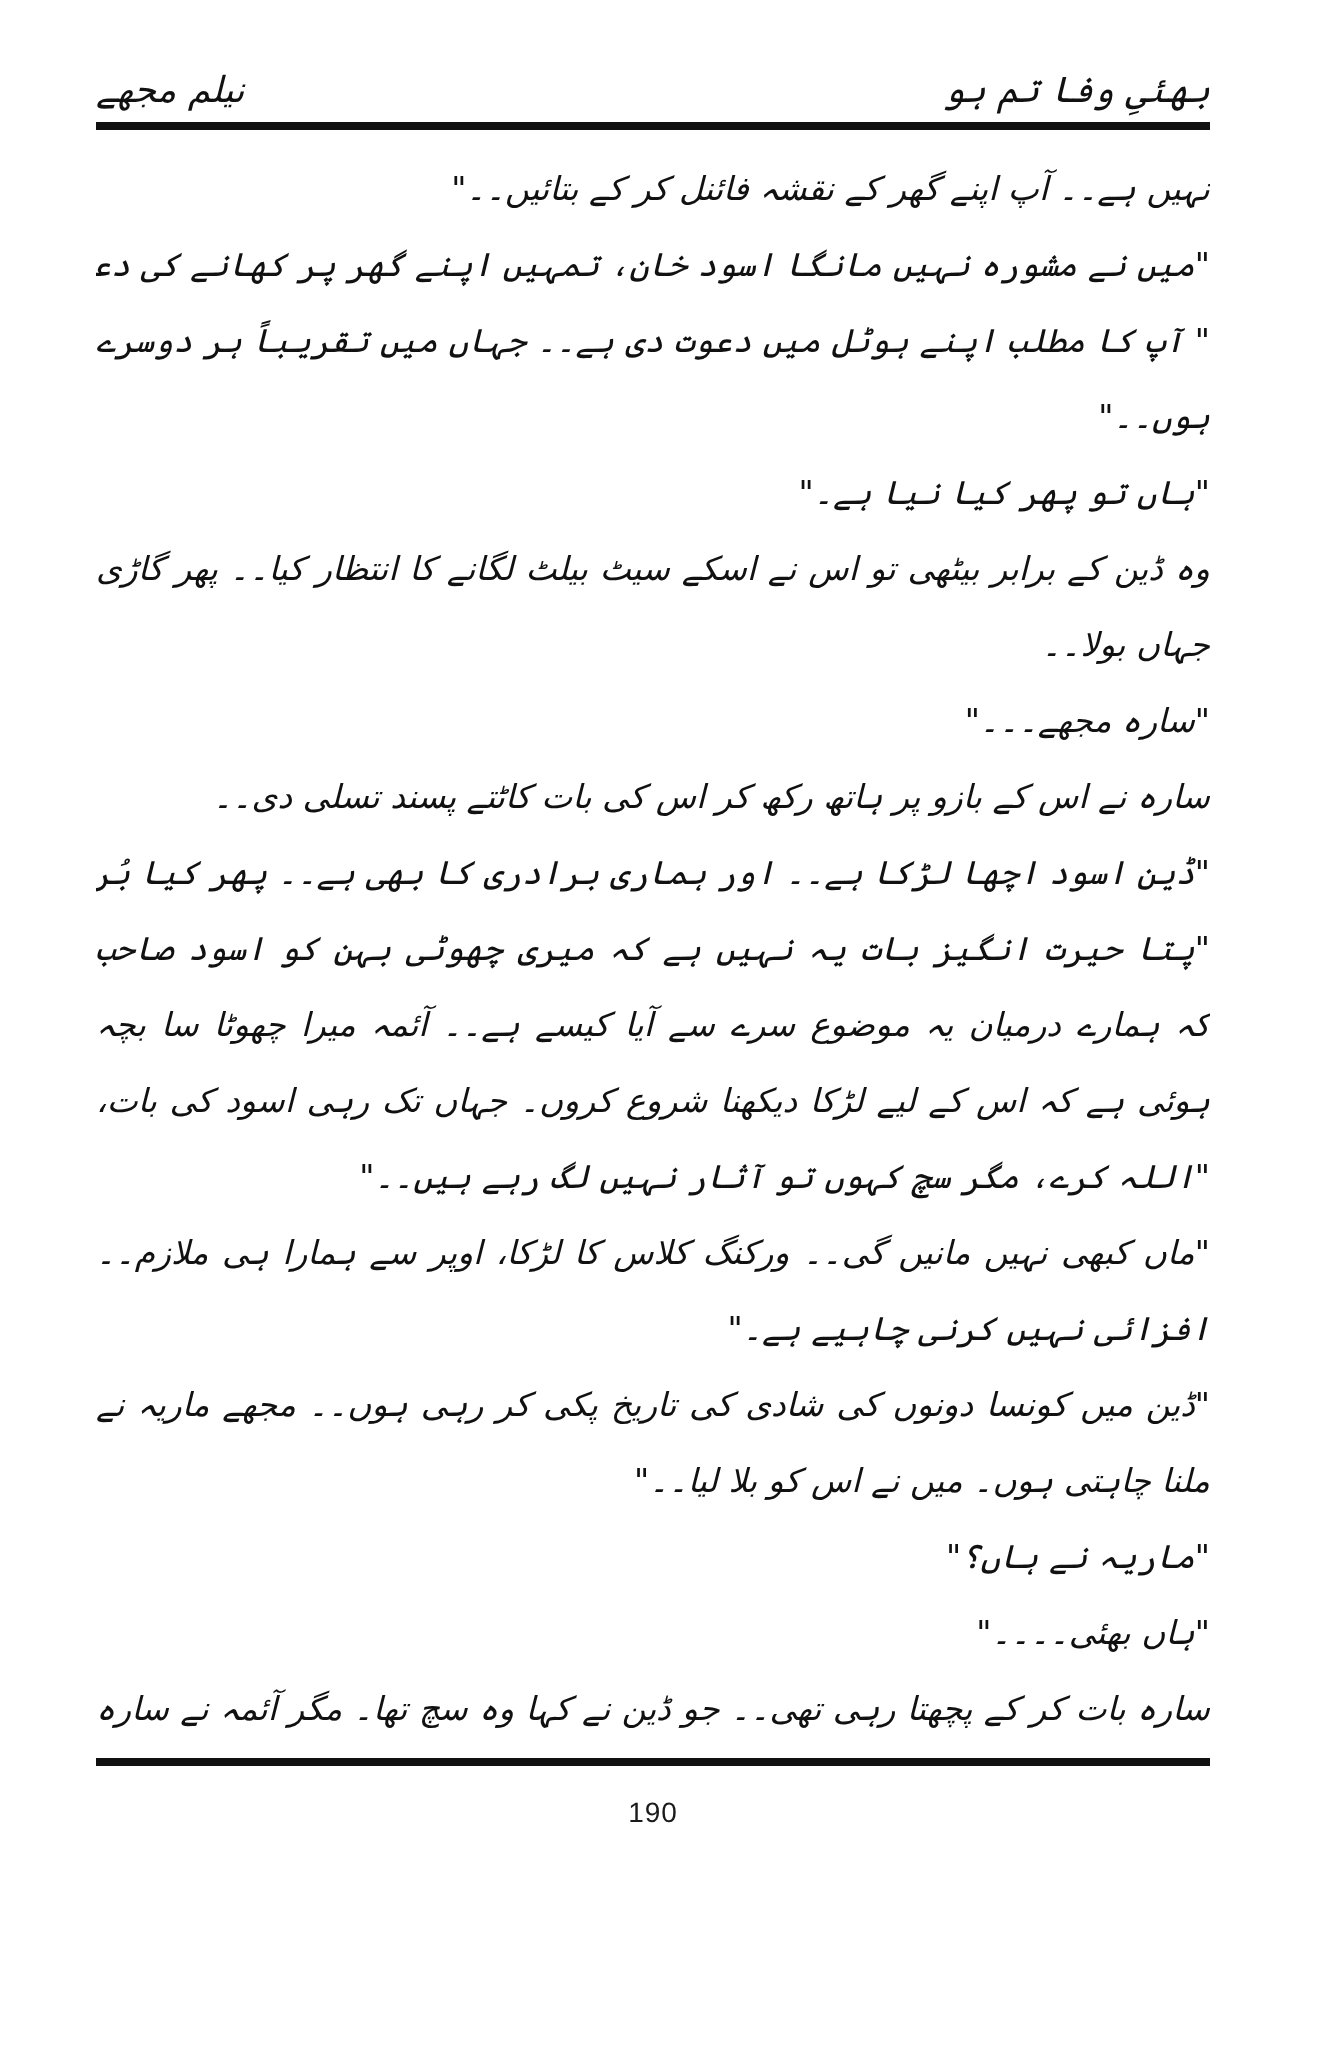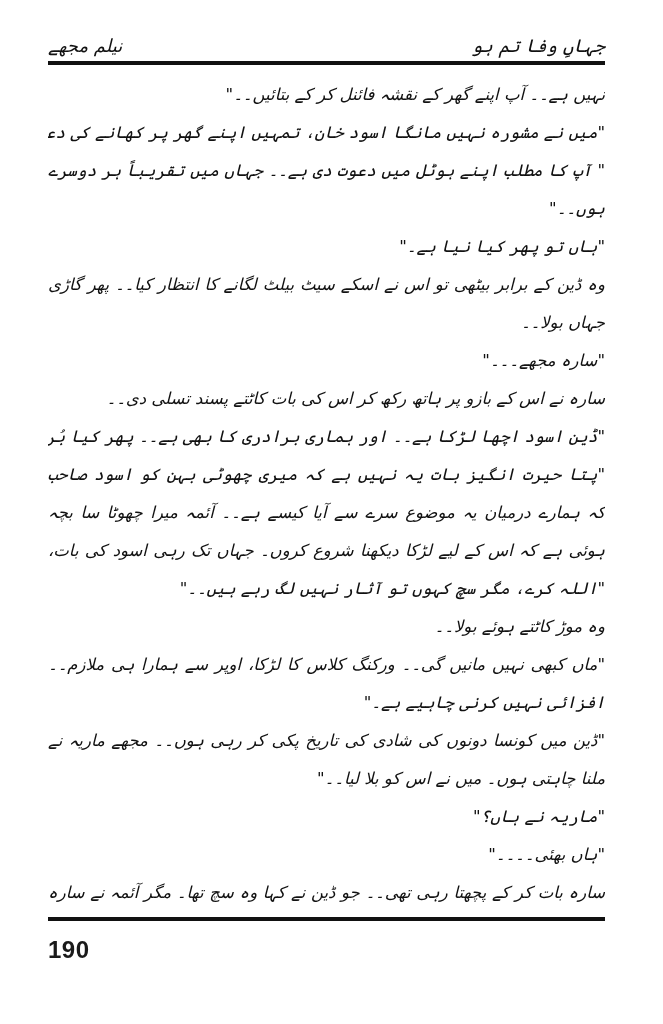--- a/index.html
+++ b/index.html
@@ -53,57 +53,55 @@
     overflow: hidden;
     font-style: italic;
   }
   .line.fill {
     white-space: normal;
     text-align: justify;
     text-align-last: justify;
   }
   .page-number {
     margin-top: 15px;
-    text-align: left;
+    text-align: center;
     font-family: "Liberation Sans", sans-serif;
-    font-size: 24px;
+    font-size: 14px;
     font-style: normal;
     letter-spacing: 0.5px;
     color: #1a1a1a;
-    font-weight: bold;
   }
 </style>
 </head>
 <body>
 
 <div class="page" style="background: rgb(255, 255, 255); color: rgb(17, 17, 17);">
 
   <div class="header">
-    <span class="h-title">جہاںِ وفا تم ہو</span>
+    <span class="h-title">بھئیِ وفا تم ہو</span>
     <span class="h-author">نیلم مجھے</span>
   </div>
 
   <div class="rule rule-top" style="background: rgb(17, 17, 17);"></div>
 
   <div class="text-body" id="text-body">
       <p class="line">نہیں ہے۔۔ آپ اپنے گھر کے نقشہ فائنل کر کے بتائیں۔۔"</p>
       <p class="line">"میں نے مشورہ نہیں مانگا اسود خان، تمہیں اپنے گھر پر کھانے کی دعوت دی ہے۔"</p>
       <p class="line fill">" آپ کا مطلب اپنے ہوٹل میں دعوت دی ہے۔۔ جہاں میں تقریباً ہر دوسرے دن موجود ہوتا</p>
       <p class="line">ہوں۔۔"</p>
       <p class="line">"ہاں تو پھر کیا نیا ہے۔"</p>
       <p class="line fill">وہ ڈین کے برابر بیٹھی تو اس نے اسکے سیٹ بیلٹ لگانے کا انتظار کیا۔۔ پھر گاڑی آگے بڑھاتے</p>
       <p class="line">جہاں بولا۔۔</p>
       <p class="line">"سارہ مجھے۔۔۔"</p>
       <p class="line">سارہ نے اس کے بازو پر ہاتھ رکھ کر اس کی بات کاٹتے پسند تسلی دی۔۔</p>
       <p class="line">"ڈین اسود اچھا لڑکا ہے۔۔ اور ہماری برادری کا بھی ہے۔۔ پھر کیا بُرائی ہے۔۔؟"</p>
       <p class="line fill">"پتا حیرت انگیز بات یہ نہیں ہے کہ میری چھوٹی بہن کو اسود صاحب پسند ہیں۔۔ بلکہ میں حیران ہوں</p>
       <p class="line fill">کہ ہمارے درمیان یہ موضوع سرے سے آیا کیسے ہے۔۔ آئمہ میرا چھوٹا سا بچہ ہے۔ اتنی بڑی کب</p>
       <p class="line fill">ہوئی ہے کہ اس کے لیے لڑکا دیکھنا شروع کروں۔ جہاں تک رہی اسود کی بات، مجھے یقین ہے وقتی</p>
       <p class="line">"اللہ کرے، مگر سچ کہوں تو آثار نہیں لگ رہے ہیں۔۔"</p>
-      <p class="line">وہ موڑ کاٹتے ہوئے بولا۔۔</p>
       <p class="line fill">"ماں کبھی نہیں مانیں گی۔۔ ورکنگ کلاس کا لڑکا، اوپر سے ہمارا ہی ملازم۔۔ تمہیں آئمہ کی حوصلہ</p>
       <p class="line">افزائی نہیں کرنی چاہیے ہے۔"</p>
       <p class="line fill">"ڈین میں کونسا دونوں کی شادی کی تاریخ پکی کر رہی ہوں۔۔ مجھے ماریہ نے کہا تھا۔ اسود کو بلاؤ میں</p>
       <p class="line">ملنا چاہتی ہوں۔ میں نے اس کو بلا لیا۔۔"</p>
       <p class="line">"ماریہ نے ہاں؟"</p>
       <p class="line">"ہاں بھئی۔۔۔۔"</p>
       <p class="line fill">سارہ بات کر کے پچھتا رہی تھی۔۔ جو ڈین نے کہا وہ سچ تھا۔ مگر آئمہ نے سارہ سے وعدہ لیا تھا کہ فقط</p>
     </div>
 
   <div class="rule rule-bottom" style="background: rgb(17, 17, 17);"></div>

